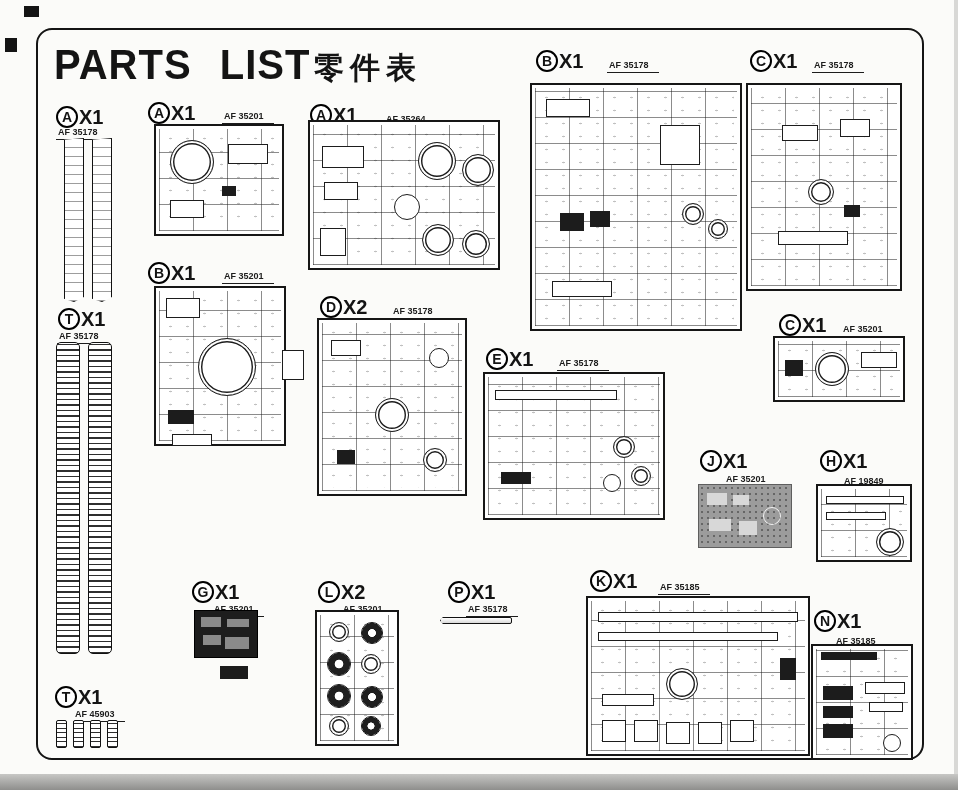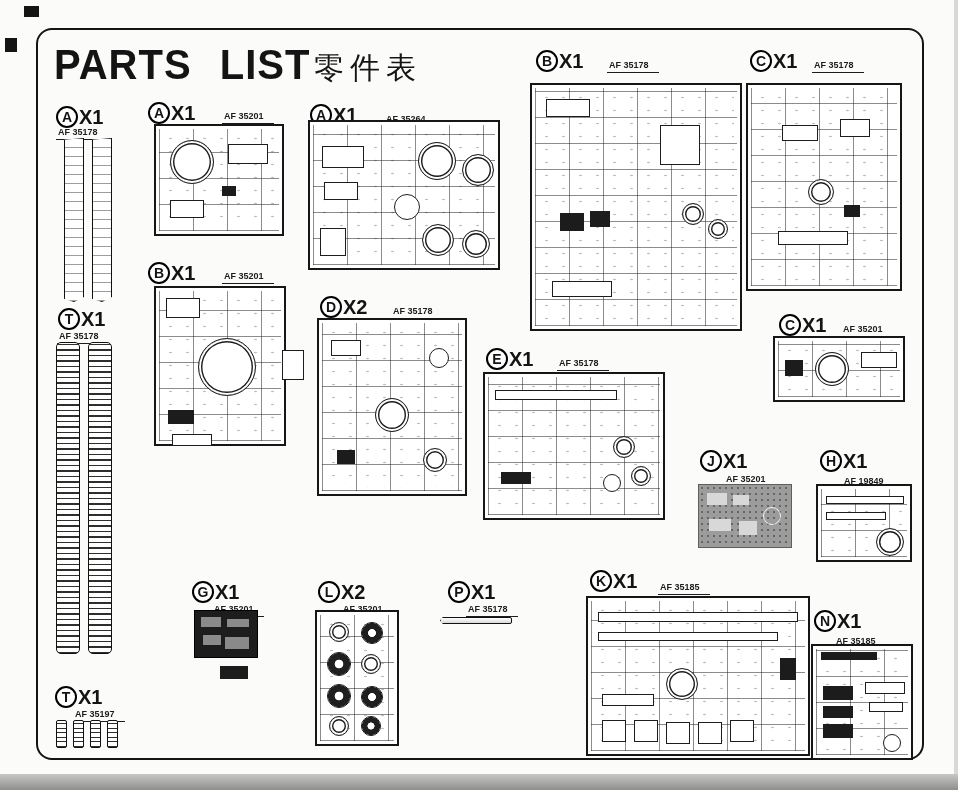--- a/index.html
+++ b/index.html
@@ -6,21 +6,21 @@
   #page{position:relative;width:958px;height:790px;background:#fbfbf9;overflow:hidden;
         font-family:"Liberation Sans",sans-serif;color:#141414;}
   .frame{position:absolute;left:36px;top:28px;width:884px;height:728px;
          border:2.5px solid #141414;border-radius:16px;}
   .scan-bottom{position:absolute;left:0;bottom:0;width:958px;height:16px;
          background:linear-gradient(#c7c7c5,#8e8e8c);}
   .scan-right{position:absolute;right:0;top:0;width:4px;height:790px;background:#d8d8d6;}
   .mark{position:absolute;background:#141414;}
   .title{position:absolute;left:54px;top:40px;font-size:40px;font-weight:900;
          letter-spacing:1px;word-spacing:16px;transform:scaleY(1.08);transform-origin:left top;}
-  .title-zh{position:absolute;left:314px;top:48px;font-size:30px;font-weight:400;letter-spacing:6px;}
+  .title-zh{position:absolute;left:314px;top:48px;font-size:30px;font-weight:700;letter-spacing:6px;}
   .lbl{position:absolute;display:flex;align-items:center;height:22px;gap:1px;}
   .circ{box-sizing:border-box;width:22px;height:22px;border:2.2px solid #000;border-radius:50%;
         font-weight:700;font-size:14px;display:flex;align-items:center;justify-content:center;background:#fff;}
   .qty{font-weight:800;font-size:20px;}
   .pn{position:absolute;font-size:9px;font-weight:700;color:#1c1c1c;white-space:nowrap;
       border-bottom:1.4px solid #1c1c1c;padding:0 10px 2px 2px;}
   .sprue{position:absolute;box-sizing:border-box;border:2px solid #161616;background:#fff;}
   .sprue::before{content:"";position:absolute;inset:3px;z-index:0;
       background-image:repeating-linear-gradient(0deg,rgba(25,25,25,.5) 0 1px,transparent 1px 26px),
                        repeating-linear-gradient(90deg,rgba(25,25,25,.5) 0 1px,transparent 1px 34px);}
@@ -310,21 +310,21 @@
       <i class="boxp" style="left:56px;top:56px;width:34px;height:10px"></i>
       <i class="ring" style="left:70px;top:88px;width:18px;height:18px"></i>
     </div>
   </div>
 
   <div>
     <div class="lbl" style="left:55px;top:686px">
       <span class="circ">T</span>
       <span class="qty">X1</span>
     </div>
-    <span class="pn" style="left:73px;top:709px">AF 35197</span>
+    <span class="pn" style="left:73px;top:709px">AF 45903</span>
     <div class="tlink" style="left:56px;top:720px;width:11px;height:28px"></div>
     <div class="tlink" style="left:73px;top:720px;width:11px;height:28px"></div>
     <div class="tlink" style="left:90px;top:720px;width:11px;height:28px"></div>
     <div class="tlink" style="left:107px;top:720px;width:11px;height:28px"></div>
   </div>
 
   <div class="scan-right"></div>
   <div class="scan-bottom"></div>
 </div>
 

